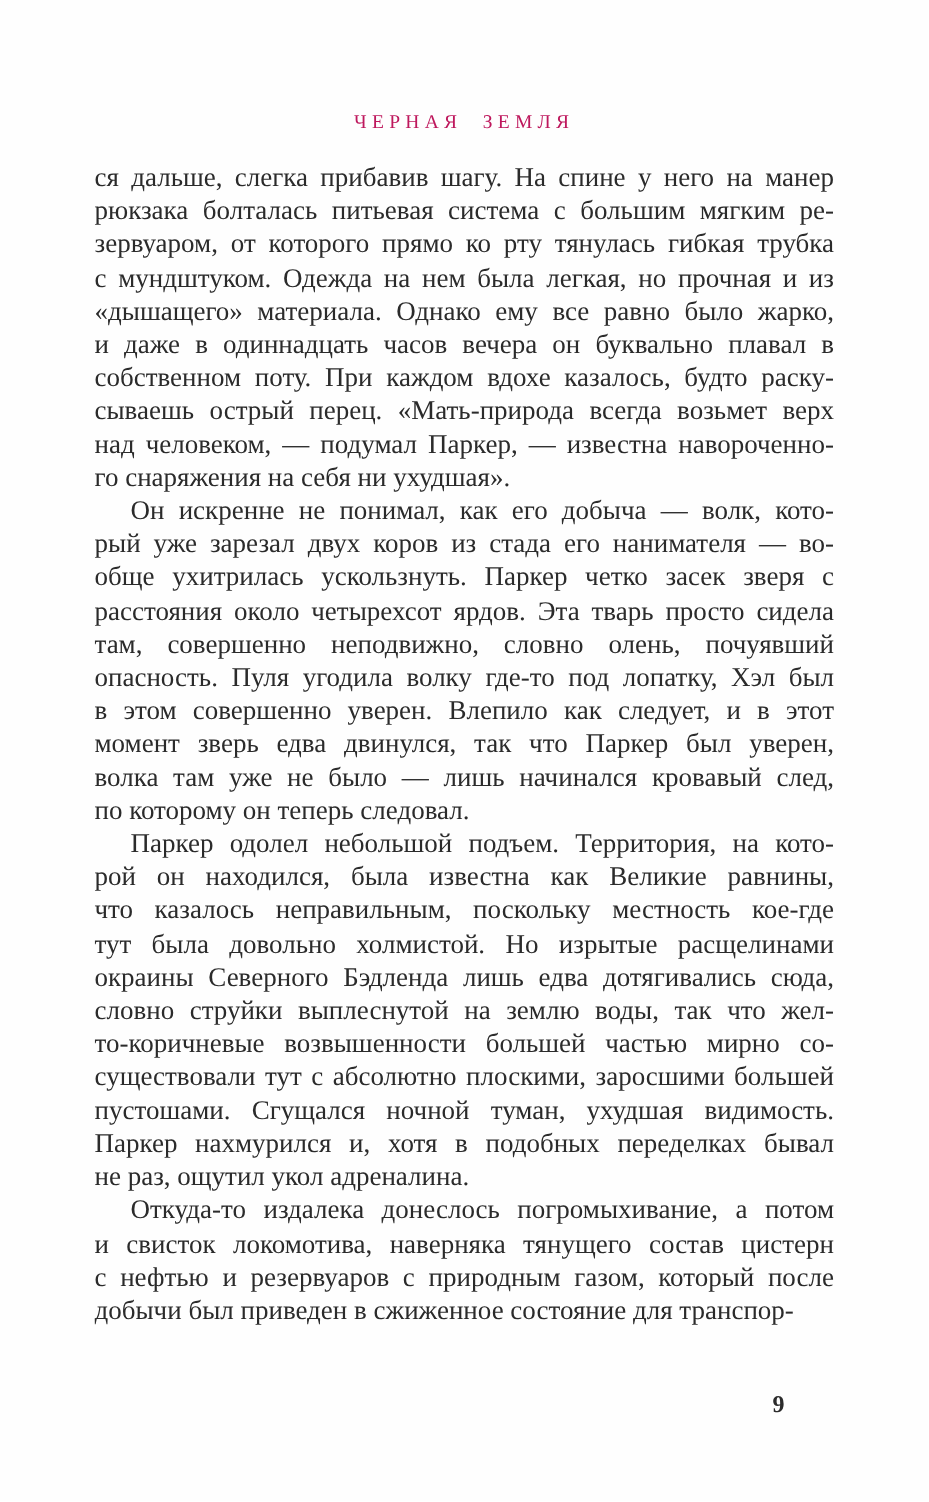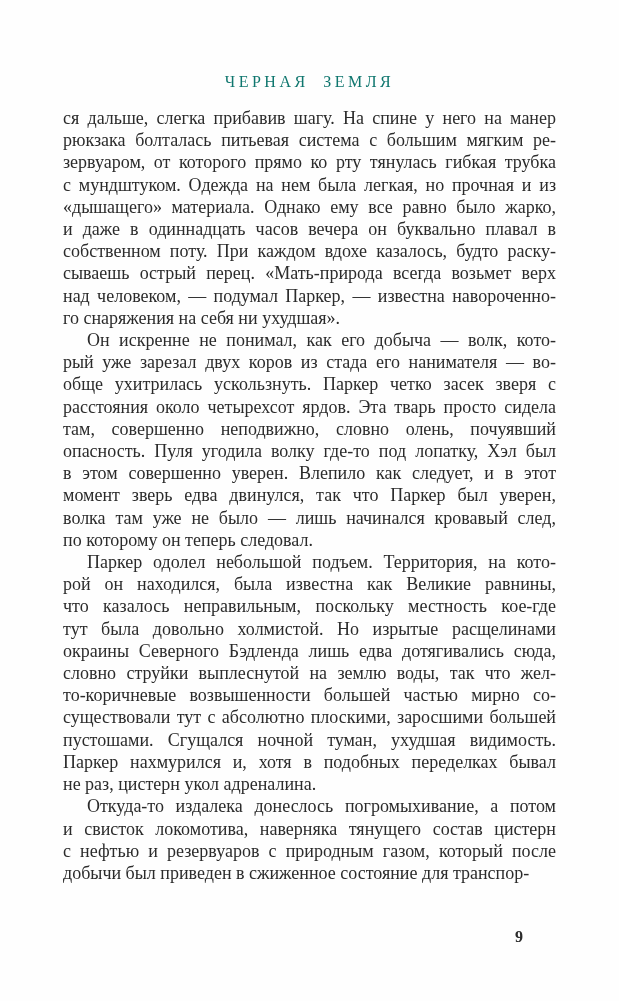--- a/index.html
+++ b/index.html
@@ -15,24 +15,24 @@
     font-family: "Liberation Serif", "DejaVu Serif", serif;
     color: #2b2b2b;
     overflow: hidden;
   }
   .running-head {
     position: absolute;
     top: 73px;
     left: 63px;
     width: 493px;
     text-align: center;
-    font-size: 16px;
+    font-size: 13px;
     letter-spacing: 3.5px;
     word-spacing: 7px;
-    color: #0f766e;
+    color: #be185d;
   }
   .body-text {
     position: absolute;
     top: 107px;
     left: 63px;
     width: 493px;
     font-size: 18px;
     line-height: 22.2px;
   }
   .para { margin: 0; padding: 0; }
@@ -95,21 +95,21 @@
         <div class="line first">Паркер одолел небольшой подъем. Территория, на кото-</div>
         <div class="line">рой он находился, была известна как Великие равнины,</div>
         <div class="line">что казалось неправильным, поскольку местность кое-где</div>
         <div class="line">тут была довольно холмистой. Но изрытые расщелинами</div>
         <div class="line">окраины Северного Бэдленда лишь едва дотягивались сюда,</div>
         <div class="line">словно струйки выплеснутой на землю воды, так что жел-</div>
         <div class="line">то-коричневые возвышенности большей частью мирно со-</div>
         <div class="line">существовали тут с абсолютно плоскими, заросшими большей</div>
         <div class="line">пустошами. Сгущался ночной туман, ухудшая видимость.</div>
         <div class="line">Паркер нахмурился и, хотя в подобных переделках бывал</div>
-        <div class="line last">не раз, цистерн укол адреналина.</div>
+        <div class="line last">не раз, ощутил укол адреналина.</div>
       </div>
       <div class="para">
         <div class="line first">Откуда-то издалека донеслось погромыхивание, а потом</div>
         <div class="line">и свисток локомотива, наверняка тянущего состав цистерн</div>
         <div class="line">с нефтью и резервуаров с природным газом, который после</div>
         <div class="line last">добычи был приведен в сжиженное состояние для транспор-</div>
       </div>
     </div>
 
   <div class="folio">9</div>

